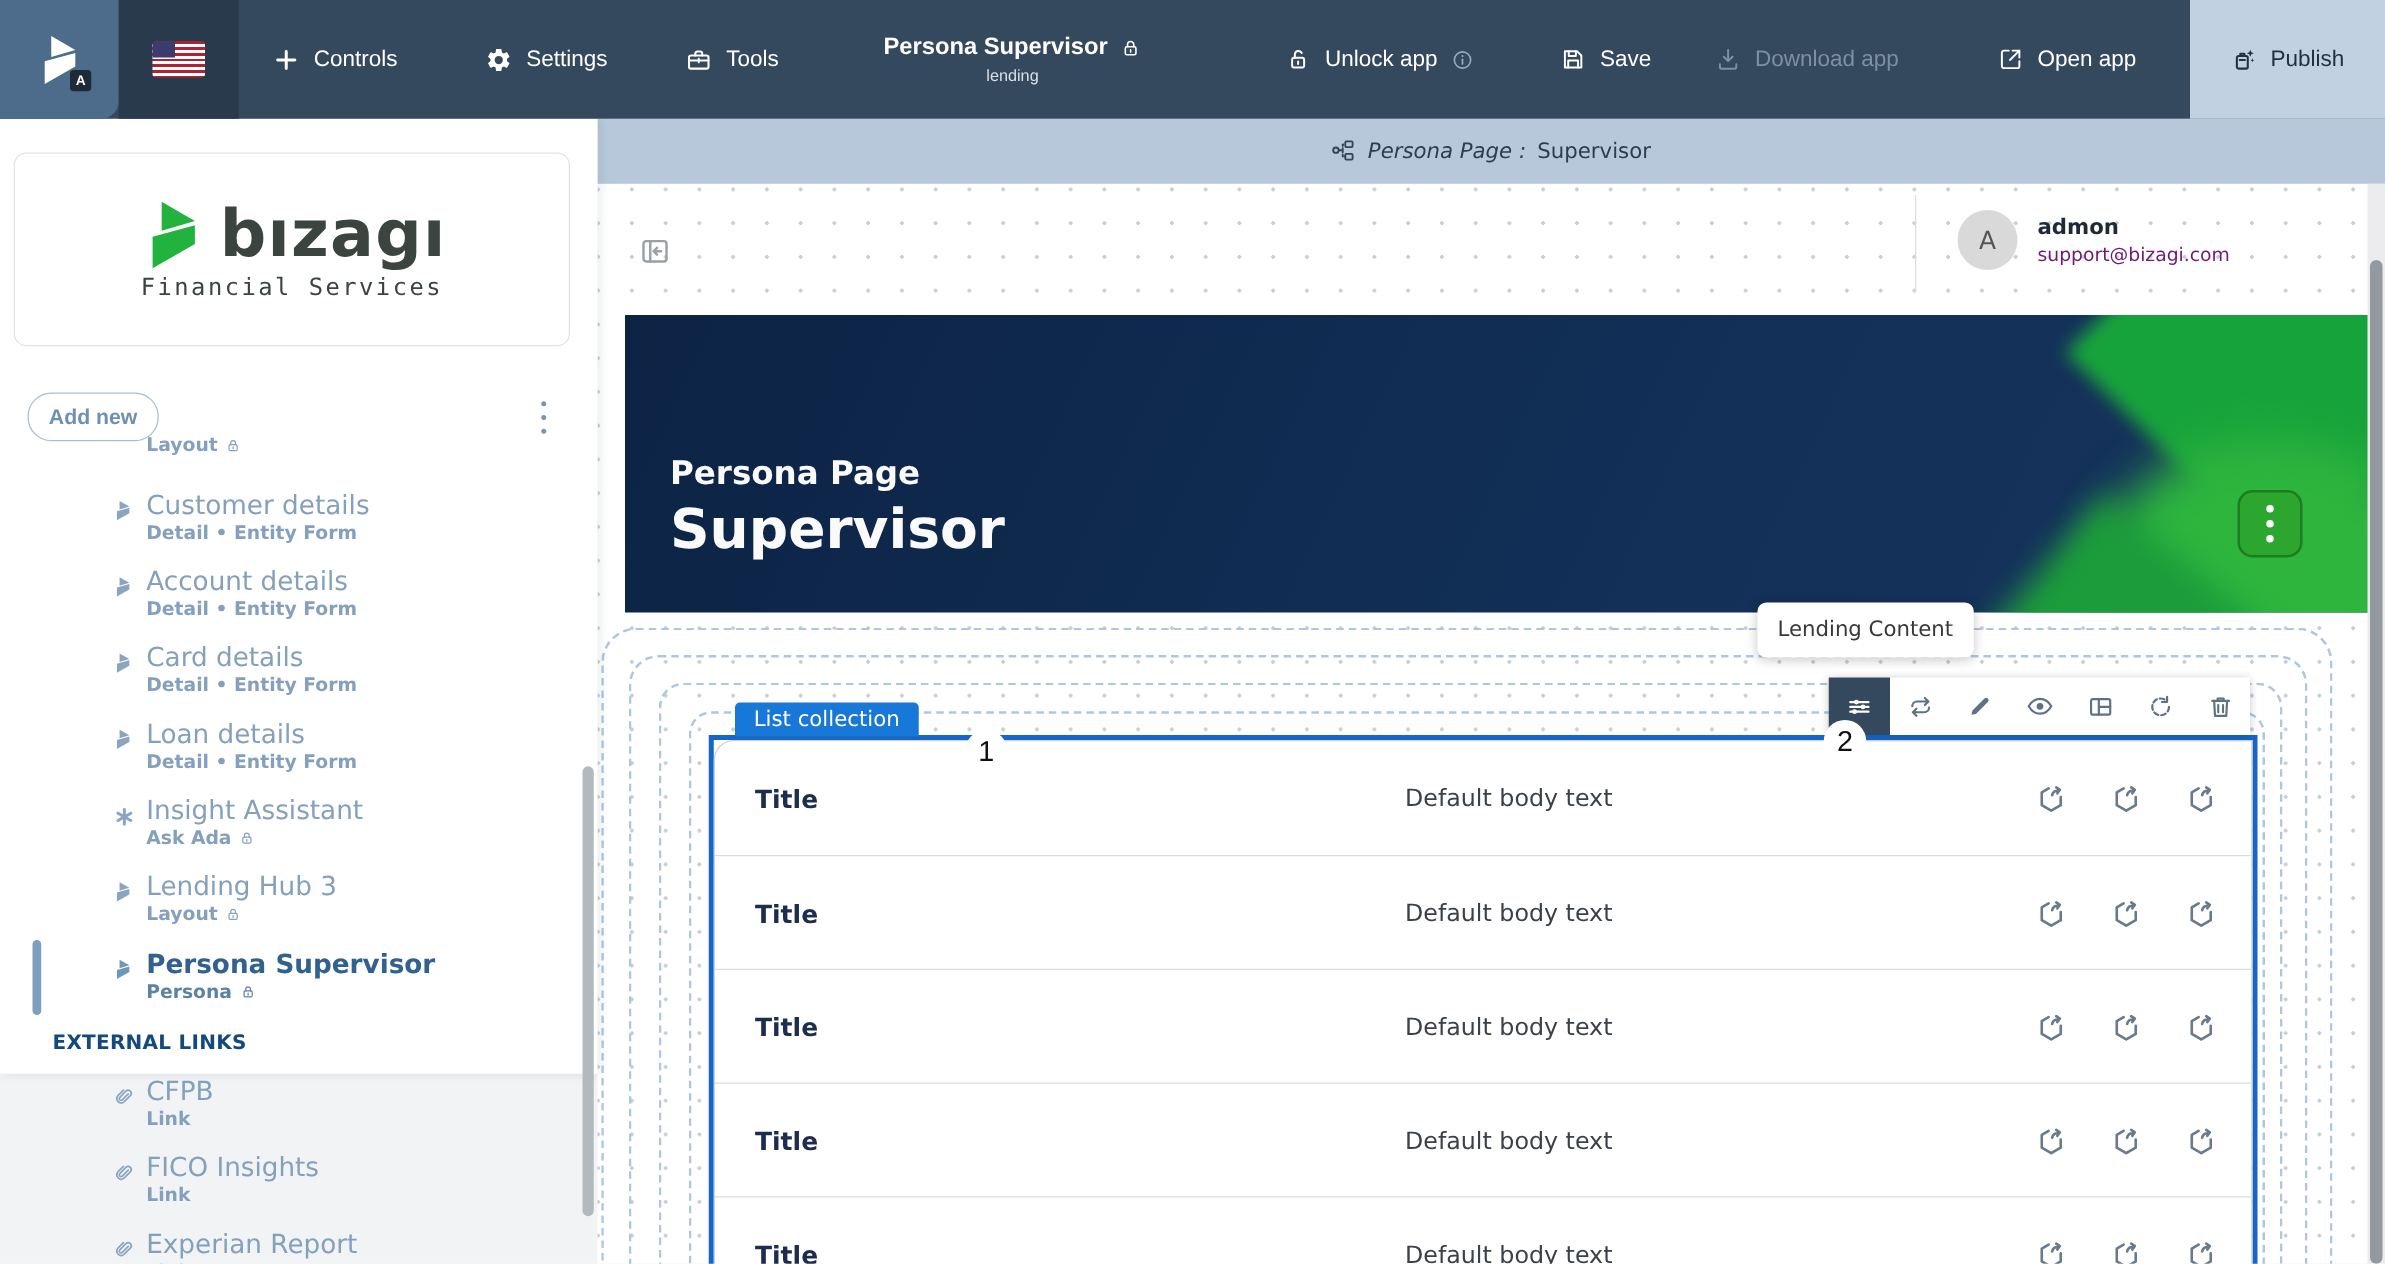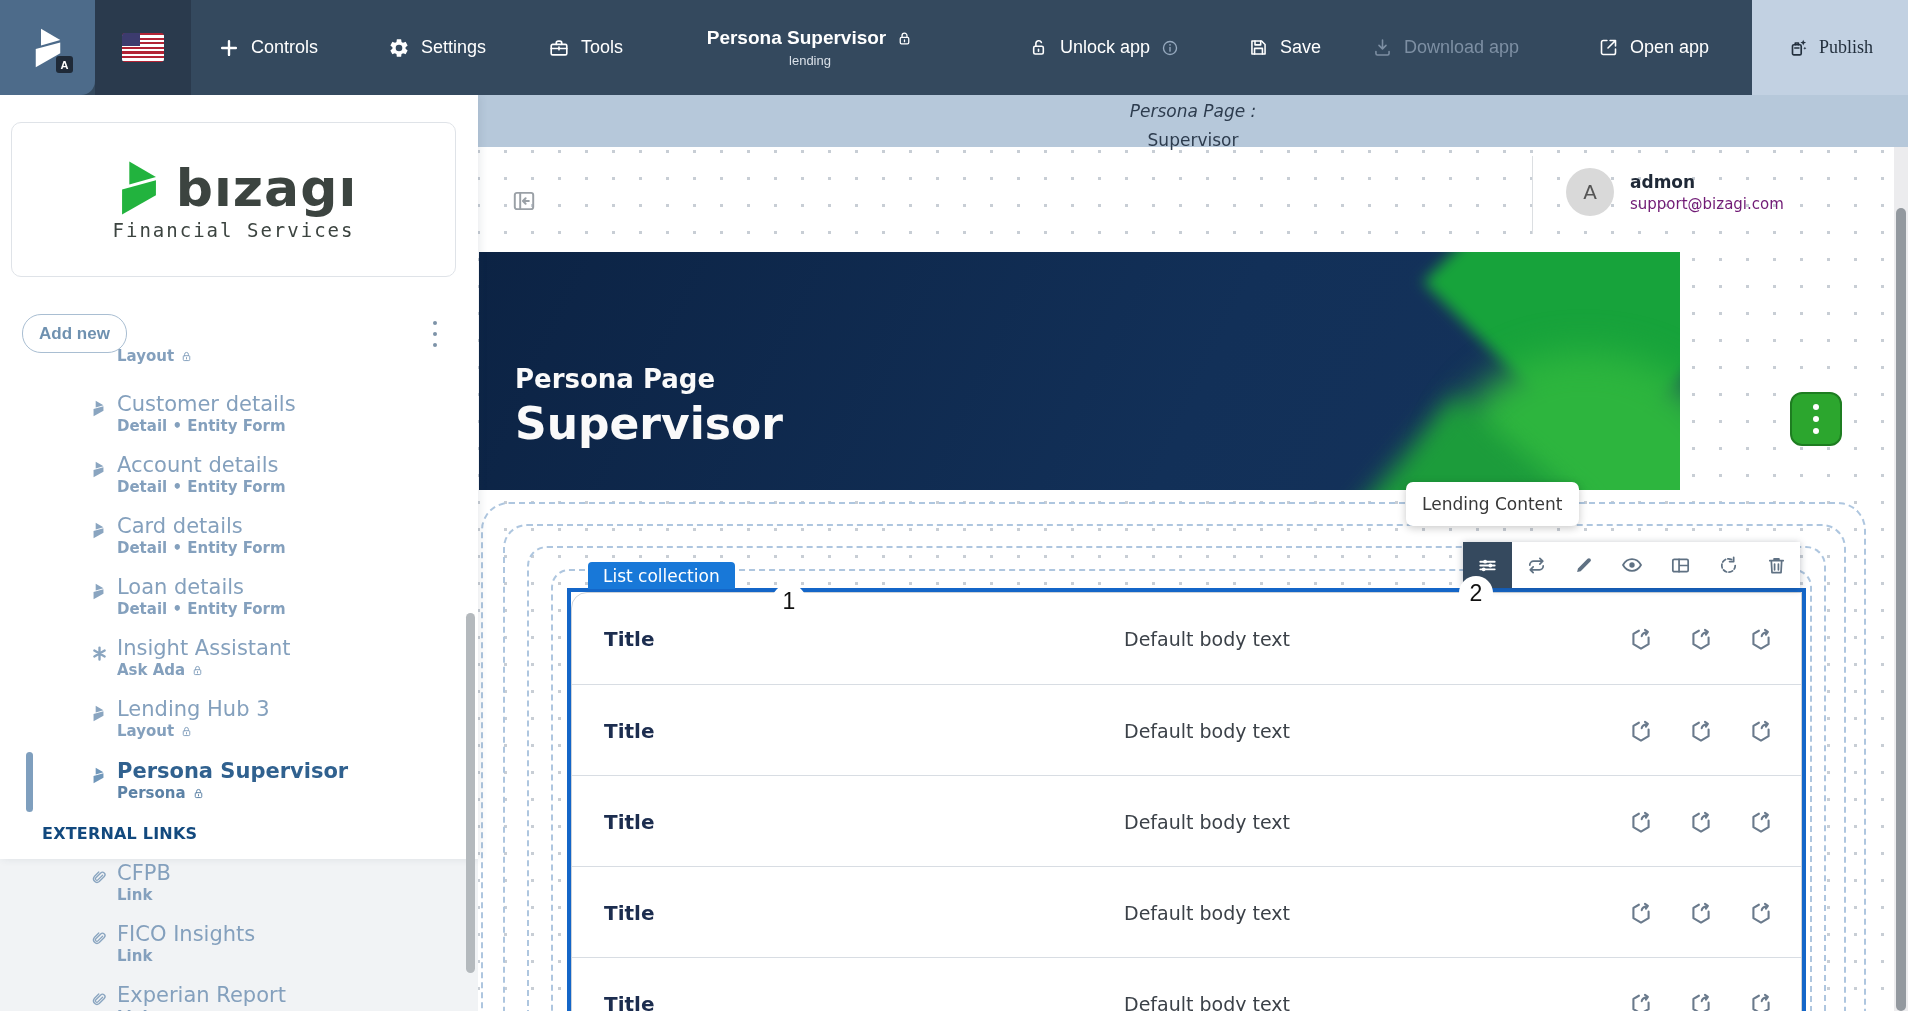--- a/index.html
+++ b/index.html
@@ -25,21 +25,21 @@
   .flag .canton { position:absolute; left:0; top:0; width:18px; height:13px; background:#3c3b6e; }
   .nav-item { position:absolute; top:0; height:95px; display:flex; align-items:center; gap:11px;
               font-size:18px; color:#fff; cursor:pointer; }
   .nav-item.disabled { color:#7d8fa3; }
   .nav-title-block { position:absolute; left:660px; top:0; width:300px; height:95px; display:flex;
                      flex-direction:column; align-items:center; justify-content:center; gap:4px; }
   .nav-title-row { display:flex; align-items:center; gap:10px; font-size:19px; font-weight:bold; }
   .nav-subtitle { font-size:13px; color:#d9e0e8; }
   .publish-tile { position:absolute; left:1752px; top:0; width:156px; height:95px; background:#c2d1e2;
                   color:#23303e; display:flex; align-items:center; justify-content:center; gap:10px;
-                  font-size:18px; cursor:pointer;font-family:Liberation Serif, serif; }
+                  font-size:18px; cursor:pointer; }
   .info-glyph { color:#97aabf; }
 
   
   .sidebar { position:absolute; left:0; top:95px; width:478px; height:764px; background:#fff;
              box-shadow:2px 0 8px rgba(40,60,80,.10); z-index:20; }
   .brand-card { position:absolute; left:11px; top:27px; width:445px; height:155px; background:#fff;
                 border:1px solid #dfe3e8; border-radius:10px; display:flex; flex-direction:column;
                 align-items:center; justify-content:center; }
   .brand-row { display:flex; align-items:center; gap:8px; }
   .brand-name { font-size:52px; font-weight:bold; color:#3c4440; letter-spacing:1px; line-height:1; }
@@ -64,35 +64,35 @@
                 background:#7f9fbe; }
   .section-header { position:absolute; left:42px; top:729px; font-size:16px; font-weight:800;
                     color:#12497e; letter-spacing:.2px; }
   .mini-lock { flex:0 0 auto; }
   .side-scrollthumb { position:absolute; left:466px; top:518px; width:9px; height:360px;
                       background:#b4b9bd; border-radius:5px; }
 
   
   .crumb-bar { position:absolute; left:478px; top:95px; width:1430px; height:52px; background:#b6c8da;
                display:flex; align-items:center; justify-content:center; gap:9px; color:#2d3c4e;
-               font-size:17px; z-index:5;flex-direction:column; }
+               font-size:17px; z-index:5; }
   .crumb-type { font-style:italic; }
   .canvas-body { position:absolute; left:478px; top:147px; width:1430px; height:864px; background:#fff;
                  background-image:radial-gradient(circle,#c8ced5 1.5px, rgba(0,0,0,0) 1.6px);
                  background-size:27px 27px; background-position:14px 18px; z-index:1; }
   .collapse-btn { position:absolute; left:510px; top:188px; color:#9aa0a6; cursor:pointer; z-index:4; }
   .user-divider { position:absolute; left:1532px; top:156px; width:1px; height:78px; background:#dcdfe2; z-index:4; }
   .user-chip { position:absolute; left:1566px; top:168px; display:flex; align-items:center; gap:16px; z-index:4; }
   .avatar { width:48px; height:48px; border-radius:50%; background:#d9d9d9; color:#555; font-size:20px;
             display:flex; align-items:center; justify-content:center; }
   .user-name { font-size:17px; font-weight:bold; color:#1f2937; }
   .user-email { font-size:15px; color:#701a75; margin-top:3px; }
 
   
-  .hero { position:absolute; left:479px; top:252px; width:1201px; height:238px; overflow:hidden;
+  .hero { position:absolute; left:500px; top:252px; width:1409px; height:238px; overflow:hidden;
           background:linear-gradient(115deg,#0c2344 0%,#123058 60%,#15335c 100%); z-index:3;padding-left:35px; }
   .hero .g1 { position:absolute; right:-45px; top:-95px; width:250px; height:250px; background:#17a33b;
               transform:rotate(45deg); filter:blur(7px); }
   .hero .g2 { position:absolute; right:-70px; top:100px; width:310px; height:300px; background:#2db53e;
               border-radius:46% 54% 48% 52%; filter:blur(18px); }
   .hero .g3 { position:absolute; right:130px; bottom:-110px; width:170px; height:170px; background:#1c9c3b;
               transform:rotate(40deg); filter:blur(12px); }
   .hero-eyebrow { position:absolute; left:36px; top:112px; font-size:26px; font-weight:bold; color:#fafafa; }
   .hero-title { position:absolute; left:36px; top:146px; font-size:44px; font-weight:bold; color:#fafafa; }
   .hero-kebab { position:absolute; left:1790px; top:392px; width:52px; height:54px; background:#2ca62e;

